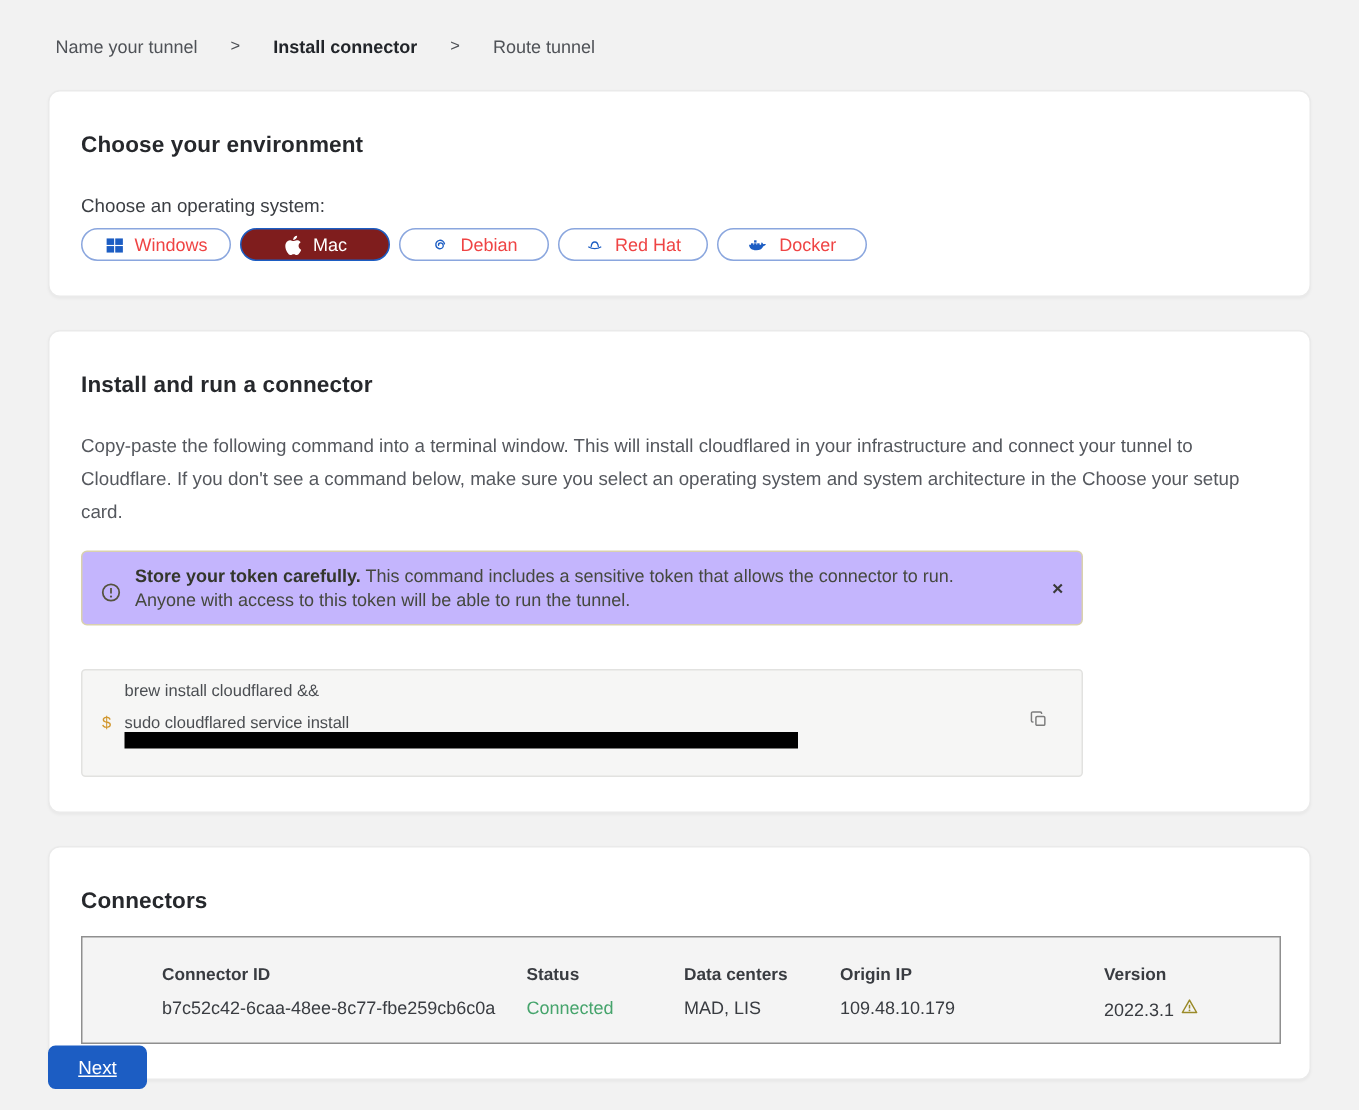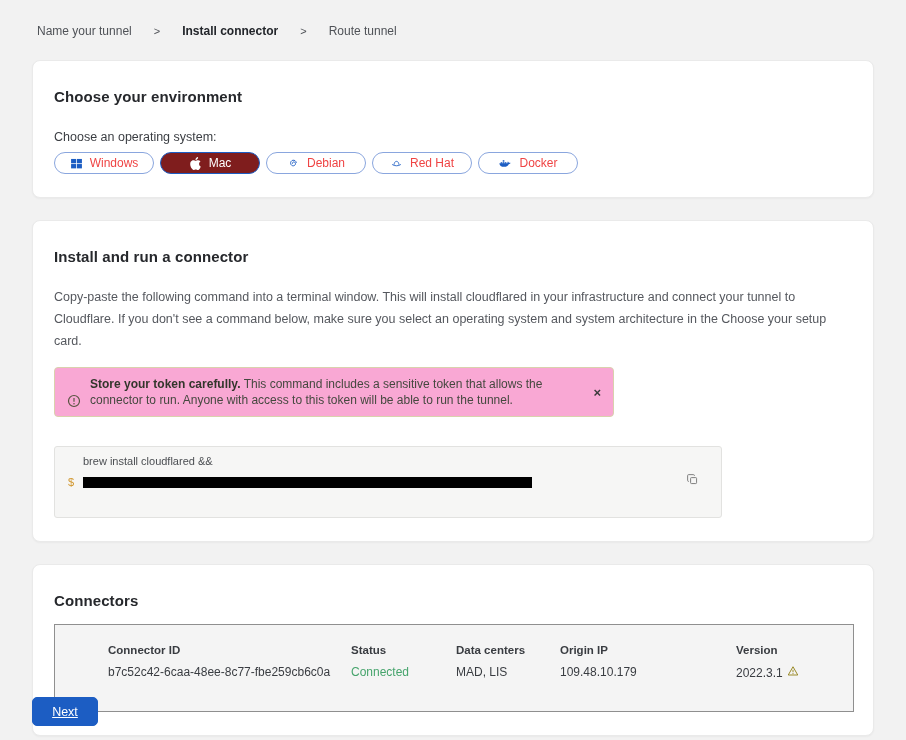--- a/index.html
+++ b/index.html
@@ -43,23 +43,23 @@
     color:#ef4444; font-size:12px; cursor:pointer;
     font-family:"Liberation Sans","DejaVu Sans",sans-serif;
   }
   .os-btn .os-icon { display:flex; align-items:center; }
   .os-btn.selected { background:#7f1d1d; border-color:#1c5dc3; color:#ffffff; }
 
   
   .desc { margin-top:21px; font-size:12.5px; line-height:22px; color:#55585e; max-width:800px; }
 
   .banner {
-    margin-top:15px; width:560px; min-height:48px;
-    background:#f9a8d4; border:1px solid #d9d1ad; border-radius:4px;
-    display:flex; align-items:flex-end; padding:8px 14px 8px 12px;
+    margin-top:15px; width:668px; min-height:48px;
+    background:#c4b5fd; border:1px solid #d9d1ad; border-radius:4px;
+    display:flex; align-items:center; padding:8px 14px 8px 12px;
     position:relative;
   }
   .banner-icon { margin-top:6px; flex:0 0 auto; display:flex; }
   .banner-text { font-size:12px; line-height:16px; color:#45483f; margin-left:9px; padding-right:28px; }
   .banner-text b { color:#33362c; }
   .banner-close {
     position:absolute; right:12px; top:50%; transform:translateY(-50%);
     background:none; border:none; font-size:13px; font-weight:bold; color:#3a3a3a;
     cursor:pointer; line-height:1; font-family:"Liberation Sans",sans-serif;
   }
@@ -78,21 +78,21 @@
   .redact { background:#000; display:inline-block; height:11px; vertical-align:bottom; }
   .redact1 { width:540px; margin-left:2px; }
   .redact2 { width:449px; }
   .copy-btn {
     position:absolute; right:22px; top:26px;
     background:none; border:none; cursor:pointer; padding:0; display:flex;
   }
 
   
   .conn-table {
-    margin-top:15px; width:800px; height:88px;
+    margin-top:15px; width:800px; height:72px;
     background:#f4f4f4; border:1px solid #8f8f8f;
     padding:19px 0 0 53px;
     font-size:11.5px;
   }
   .t-row { display:grid; grid-template-columns:243px 105px 104px 176px 1fr; }
   .t-row.t-head { font-weight:bold; color:#393c41; }
   .t-row.t-body { margin-top:9px; color:#393c41; font-size:12px; }
   .t-cell { white-space:nowrap; }
   .status-connected { color:#46a46c; }
   .version-cell { display:flex; align-items:center; gap:4px; }
@@ -206,20 +206,21 @@
         <span>This command includes a sensitive token that allows the connector to run. Anyone with access to this token will be able to run the tunnel.</span>
       </div>
       <button class="banner-close">×</button>
     </div>
 
     <div class="codeblock">
       <div class="code-line">brew install cloudflared &amp;&amp;</div>
       <div class="code-line blank"></div>
       <div class="code-cmd">
         <span class="prompt">$</span>
+        <div class="code-line">sudo cloudflared service install</div>
         <div class="code-line"><span class="redact redact2"></span></div>
       </div>
       <button class="copy-btn">
         <svg width="13" height="13" viewBox="0 0 24 24">
             <g fill="none" stroke="#7c7c7c" stroke-width="1.8">
           <rect x="8.5" y="8.5" width="11" height="11" rx="1.5"></rect>
           <path d="M5.5 15.5h-.8A1.7 1.7 0 0 1 3 13.8V4.7A1.7 1.7 0 0 1 4.7 3h9.1a1.7 1.7 0 0 1 1.7 1.7v.8"></path>
         </g>
           </svg>
       </button>

